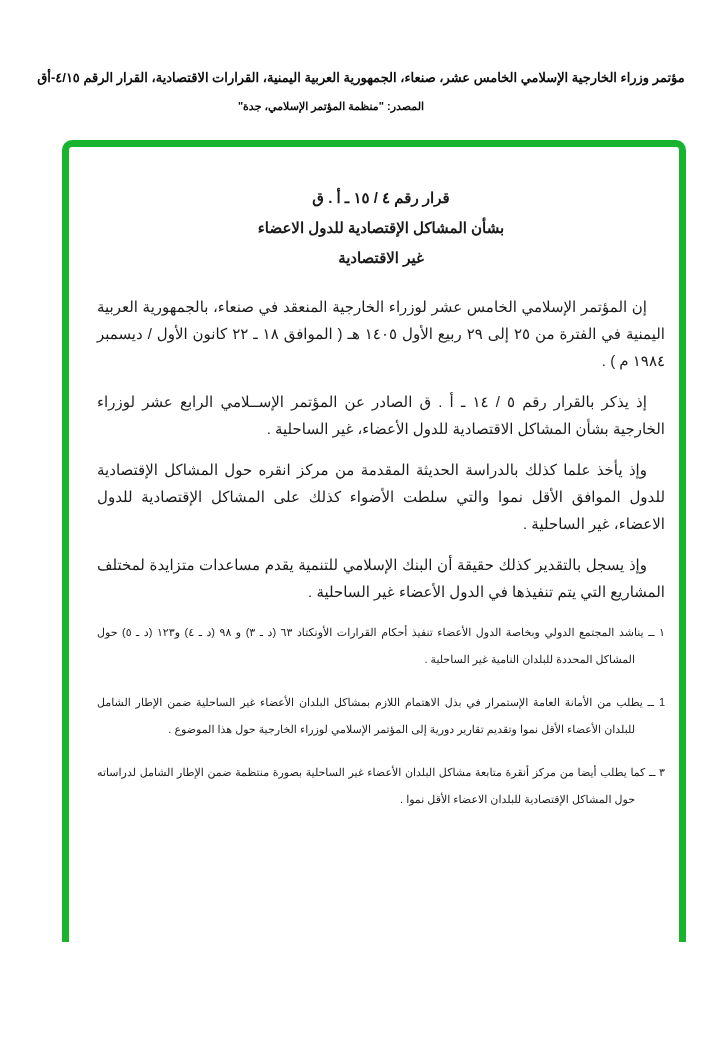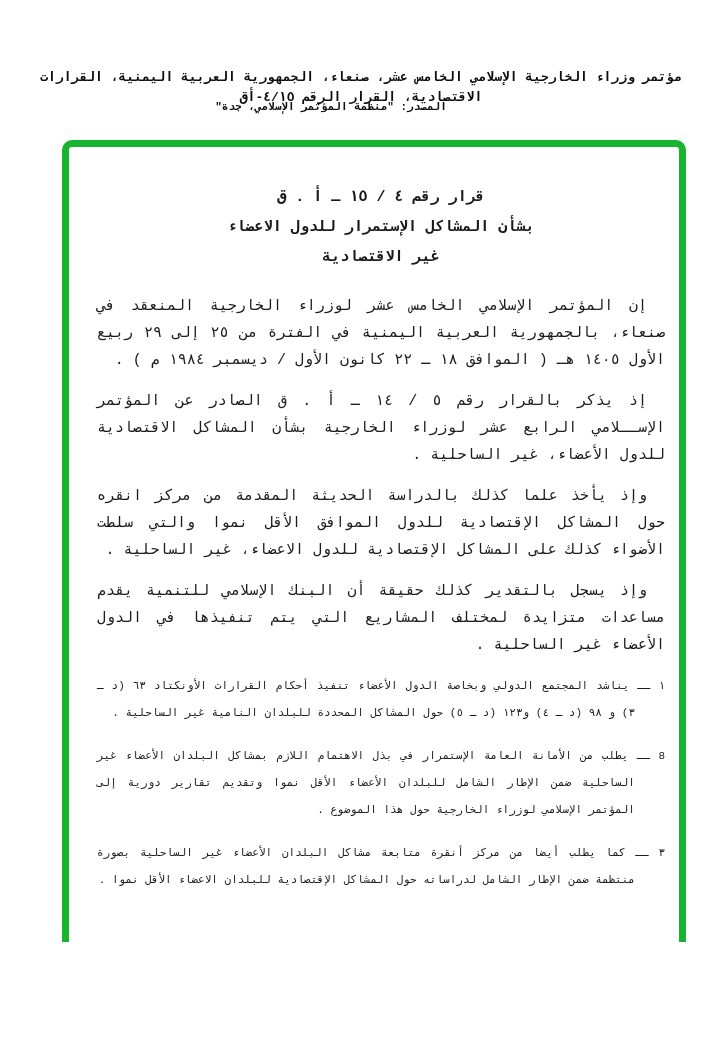--- a/index.html
+++ b/index.html
@@ -1,21 +1,21 @@
 <!DOCTYPE html>
 <html lang="ar"><head>
 <meta charset="utf-8">
 <style>
   html, body { margin: 0; padding: 0; background: #ffffff; }
   .page {
     position: relative;
     width: 722px;
     height: 942px;
     background: #ffffff;
-    font-family: Liberation Mono, monospace;
+    font-family: Liberation Sans, sans-serif;
     color: #111111;
     overflow: hidden;
   }
   .header-citation {
     position: absolute;
     top: 68px;
     left: 30px;
     right: 30px;
     direction: rtl;
     text-align: center;
@@ -95,31 +95,31 @@
 
   <div class="header-citation">مؤتمر وزراء الخارجية الإسلامي الخامس عشر، صنعاء، الجمهورية العربية اليمنية، القرارات الاقتصادية، القرار الرقم ٤/١٥-أق</div>
 
   <div class="source-line">المصدر:  "منظمة المؤتمر الإسلامي، جدة"</div>
 
   <div class="doc-frame" style="border-color: rgb(24, 180, 47);">
     <div class="doc-content">
 
       <div class="resolution-title">
         <div>قرار رقم ٤ / ١٥ ـ أ . ق</div>
-        <div>بشأن المشاكل الإستمرار للدول الاعضاء</div>
+        <div>بشأن المشاكل الإقتصادية للدول الاعضاء</div>
         <div>غير الاقتصادية</div>
       </div>
 
       <p class="para">إن المؤتمر الإسلامي الخامس عشر لوزراء الخارجية المنعقد في صنعاء، بالجمهورية العربية اليمنية في الفترة من ٢٥ إلى ٢٩ ربيع الأول ١٤٠٥ هـ ( الموافق ١٨ ـ ٢٢ كانون الأول / ديسمبر ١٩٨٤ م ) .</p>
       <p class="para">إذ يذكر بالقرار رقم ٥ / ١٤ ـ أ . ق الصادر عن المؤتمر الإســلامي الرابع عشر لوزراء الخارجية بشأن المشاكل الاقتصادية للدول الأعضاء، غير الساحلية .</p>
       <p class="para">وإذ يأخذ علما كذلك بالدراسة الحديثة المقدمة من مركز انقره حول المشاكل الإقتصادية للدول الموافق الأقل نموا والتي سلطت الأضواء كذلك على المشاكل الإقتصادية للدول الاعضاء، غير الساحلية .</p>
       <p class="para">وإذ يسجل بالتقدير كذلك حقيقة أن البنك الإسلامي للتنمية يقدم مساعدات متزايدة لمختلف المشاريع التي يتم تنفيذها في الدول الأعضاء غير الساحلية .</p>
 
       <p class="item">١ ــ يناشد المجتمع الدولي وبخاصة الدول الأعضاء تنفيذ أحكام القرارات الأونكتاد ٦٣ (د ـ ٣) و ٩٨ (د ـ ٤) و١٢٣ (د ـ ٥) حول المشاكل المحددة للبلدان النامية غير الساحلية .</p>
-      <p class="item">8 ــ يطلب من الأمانة العامة الإستمرار في بذل الاهتمام اللازم بمشاكل البلدان الأعضاء غير الساحلية ضمن الإطار الشامل للبلدان الأعضاء الأقل نموا وتقديم تقارير دورية إلى المؤتمر الإسلامي لوزراء الخارجية حول هذا الموضوع .</p>
+      <p class="item">1 ــ يطلب من الأمانة العامة الإستمرار في بذل الاهتمام اللازم بمشاكل البلدان الأعضاء غير الساحلية ضمن الإطار الشامل للبلدان الأعضاء الأقل نموا وتقديم تقارير دورية إلى المؤتمر الإسلامي لوزراء الخارجية حول هذا الموضوع .</p>
       <p class="item">٣ ــ كما يطلب أيضا من مركز أنقرة متابعة مشاكل البلدان الأعضاء غير الساحلية  بصورة منتظمة ضمن الإطار الشامل لدراساته حول المشاكل الإقتصادية للبلدان الاعضاء الأقل نموا .</p>
 
     </div>
 
     <div class="footer-divider" style="background: rgb(58, 58, 58);"></div>
   </div>
 
 </div>
 
 </body></html>

